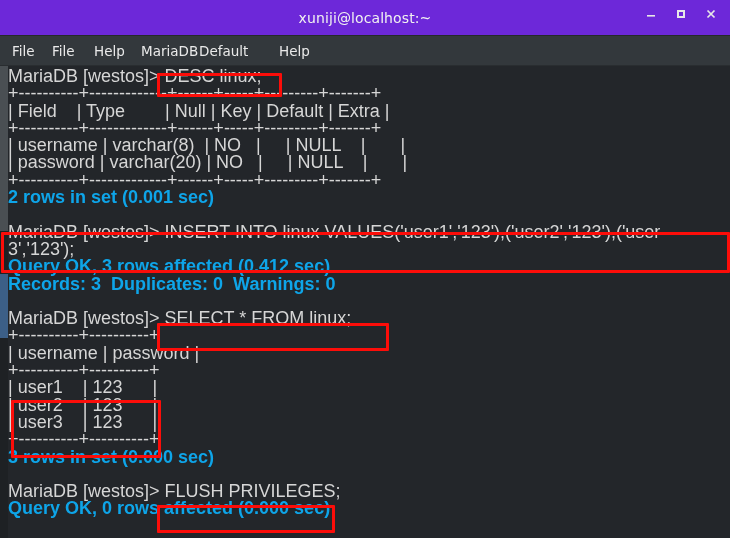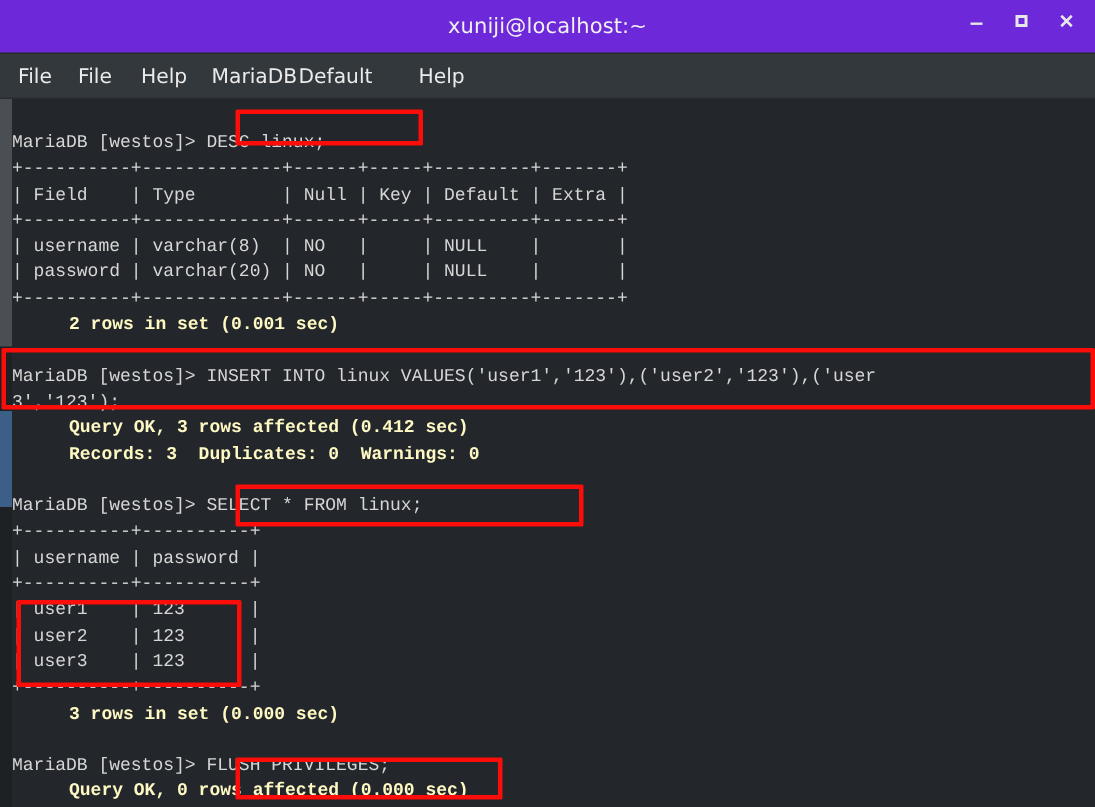--- a/index.html
+++ b/index.html
@@ -83,31 +83,31 @@
     position: absolute;
     left: 0; top: 66px;
     width: 730px;
     height: 472px;
     background: #23262a;
     overflow: hidden;
   }
   .term-lines {
     position: absolute;
     left: 8px;
-    top: 21px;
+    top: 2px;
     width: 722px;
-    font-family: Liberation Mono, monospace;
-    font-size: 12px;
+    font-family: Liberation Sans, sans-serif;
+    font-size: 18px;
     line-height: 17.3px;
     color: #d6d6d6;
     white-space: pre;
     letter-spacing: 0px;
   }
   .line { height: 17.3px; white-space: pre; }
-  .line.bold { font-weight: bold; color: #fef9c3; margin-left: 38px; }
+  .line.bold { font-weight: bold; color: #0ea5e9; }
 
   
   .scroll-track {
     position: absolute;
     left: 0; top: 0;
     width: 8px;
     height: 472px;
     background: #1e2124;
   }
   .scroll-upper {

